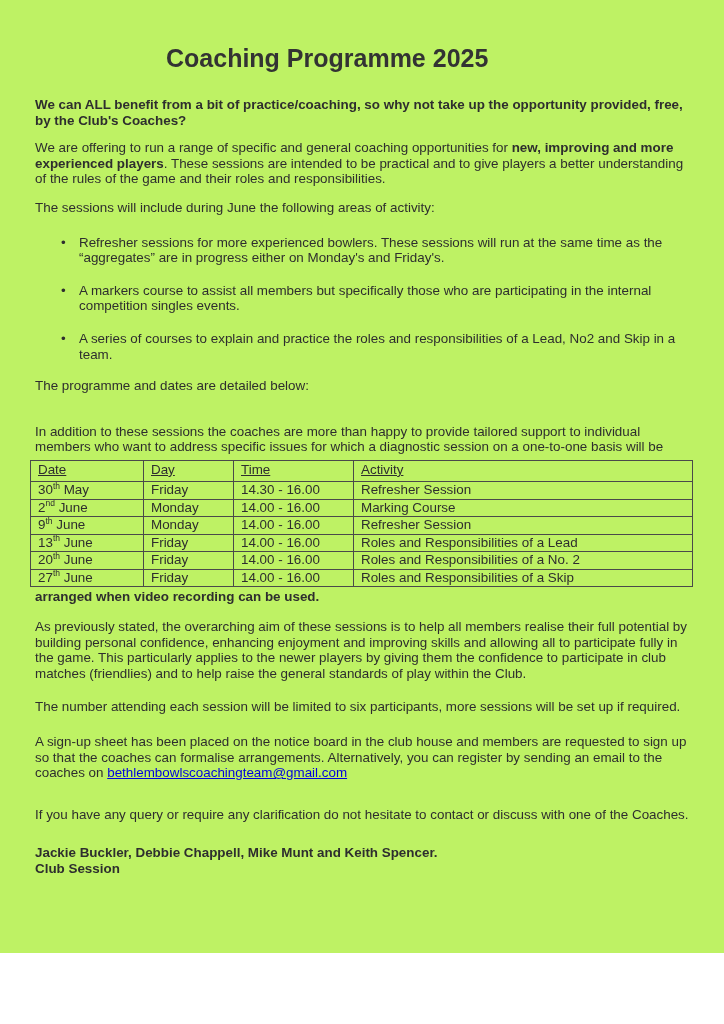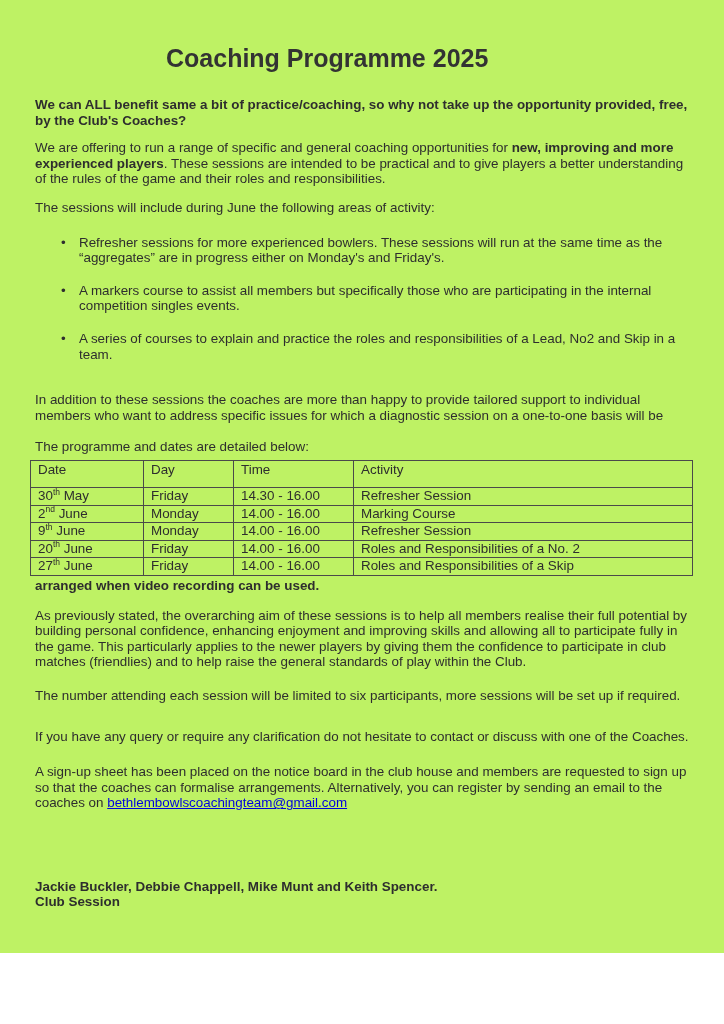--- a/index.html
+++ b/index.html
@@ -47,70 +47,70 @@
     color: #2e2e2e;
   }
   table.schedule td {
     border: 1px solid #4a4a4a;
     padding: 1px 6px 1px 7px;
     vertical-align: top;
     line-height: 14.5px;
     overflow: hidden;
     white-space: nowrap;
   }
-  table.schedule tr.header-row td { padding-bottom: 10px; padding-top: 2px; }
+  table.schedule tr.header-row td { padding-bottom: 4px; padding-top: 2px; text-decoration: underline; }
   .col-date { width: 113px; }
   .col-day { width: 90px; }
   .col-time { width: 120px; }
   .col-activity { width: 339px; }
   sup.ordinal { font-size: 8.5px; vertical-align: super; line-height: 0; margin-top: 48px; }
   p.p6 { margin-top: 2px; font-weight: bold; }
   p.p7 { margin-top: 14px; }
   p.p8 { margin-top: 18px; }
   p.p9 { margin-top: 19px; }
   p.p10 { margin-top: 26px; }
-  .signature { margin-top: 68px; font-weight: bold; }
+  .signature { margin-top: 23px; font-weight: bold; }
   a.email-link {
     color: #0000e0;
     text-decoration: underline;
     cursor: pointer;
   }
 </style>
 </head>
 <body>
 
 <div class="page">
   <div class="content">
 
     <h1 class="doc-title">Coaching Programme 2025</h1>
 
-    <p class="para p1">We can ALL benefit same a bit of practice/coaching, so why not take up the opportunity provided, free, by the Club's Coaches?</p>
+    <p class="para p1">We can ALL benefit from a bit of practice/coaching, so why not take up the opportunity provided, free, by the Club's Coaches?</p>
 
     <p class="para p2"><span>We are offering to run a range of specific and general coaching opportunities for </span><span class="bold-run">new, improving and more experienced players</span><span>. These sessions are intended to be practical and to give players a better understanding of the rules of the game and their roles and responsibilities.</span></p>
 
     <p class="para p3">The sessions will include during June the following areas of activity:</p>
 
     <div class="bullet-list">
       <div class="bullet-item">
         <span class="bullet-glyph">•</span>
         <span class="bullet-text">Refresher sessions for more experienced bowlers. These sessions will run at the same time as the “aggregates” are in progress either on Monday's and Friday's.</span>
       </div>
       <div class="bullet-item">
         <span class="bullet-glyph">•</span>
         <span class="bullet-text">A markers course to assist all members but specifically those who are participating in the internal competition singles events.</span>
       </div>
       <div class="bullet-item">
         <span class="bullet-glyph">•</span>
         <span class="bullet-text">A series of courses to explain and practice the roles and responsibilities of a Lead, No2 and Skip in a team.</span>
       </div>
     </div>
 
+    <p class="para p4">The programme and dates are detailed below:</p>
+
     <p class="para p5">In addition to these sessions the coaches are more than happy to provide tailored support to individual members who want to address specific issues for which a diagnostic session on a one-to-one basis will be</p>
-
-    <p class="para p4">The programme and dates are detailed below:</p>
 
     <table class="schedule">
       <colgroup>
         <col class="col-date">
           <col class="col-day">
           <col class="col-time">
           <col class="col-activity">
       </colgroup>
       <tbody>
         <tr class="header-row">
@@ -131,43 +131,49 @@
           <td>14.00 - 16.00</td>
           <td>Marking Course</td>
         </tr>
         <tr>
           <td><span>9</span><sup class="ordinal">th</sup><span> June</span></td>
           <td>Monday</td>
           <td>14.00 - 16.00</td>
           <td>Refresher Session</td>
         </tr>
         <tr>
+          <td><span>13</span><sup class="ordinal">th</sup><span> June</span></td>
+          <td>Friday</td>
+          <td>14.00 - 16.00</td>
+          <td>Roles and Responsibilities of a Lead</td>
+        </tr>
+        <tr>
           <td><span>20</span><sup class="ordinal">th</sup><span> June</span></td>
           <td>Friday</td>
           <td>14.00 - 16.00</td>
           <td>Roles and Responsibilities of a No. 2</td>
         </tr>
         <tr>
           <td><span>27</span><sup class="ordinal">th</sup><span> June</span></td>
           <td>Friday</td>
           <td>14.00 - 16.00</td>
           <td>Roles and Responsibilities of a Skip</td>
         </tr>
       </tbody>
     </table>
 
     <p class="para p6">arranged when video recording can be used.</p>
 
     <p class="para p7">As previously stated, the overarching aim of these sessions is to help all members realise their full potential by building personal confidence, enhancing enjoyment and improving skills and allowing all to participate fully in the game. This particularly applies to the newer players by giving them the confidence to participate in club matches (friendlies) and to help raise the general standards of play within the Club.</p>
 
     <p class="para p8">The number attending each session will be limited to six participants, more sessions will be set up if required.</p>
 
+    <p class="para p9"><span>A sign-up sheet has been placed on the notice board in the club house and members are requested to sign up so that the coaches can formalise arrangements. Alternatively, you can register by sending an email to the coaches on </span><a class="email-link">bethlembowlscoachingteam@gmail.com</a></p>
+
     <p class="para p10">If you have any query or require any clarification do not hesitate to contact or discuss with one of the Coaches.</p>
-
-    <p class="para p9"><span>A sign-up sheet has been placed on the notice board in the club house and members are requested to sign up so that the coaches can formalise arrangements. Alternatively, you can register by sending an email to the coaches on </span><a class="email-link">bethlembowlscoachingteam@gmail.com</a></p>
 
     <div class="signature">
       <div>Jackie Buckler, Debbie Chappell, Mike Munt and Keith Spencer.</div>
       <div>Club Session</div>
     </div>
 
   </div>
 </div>
 
 </body></html>

